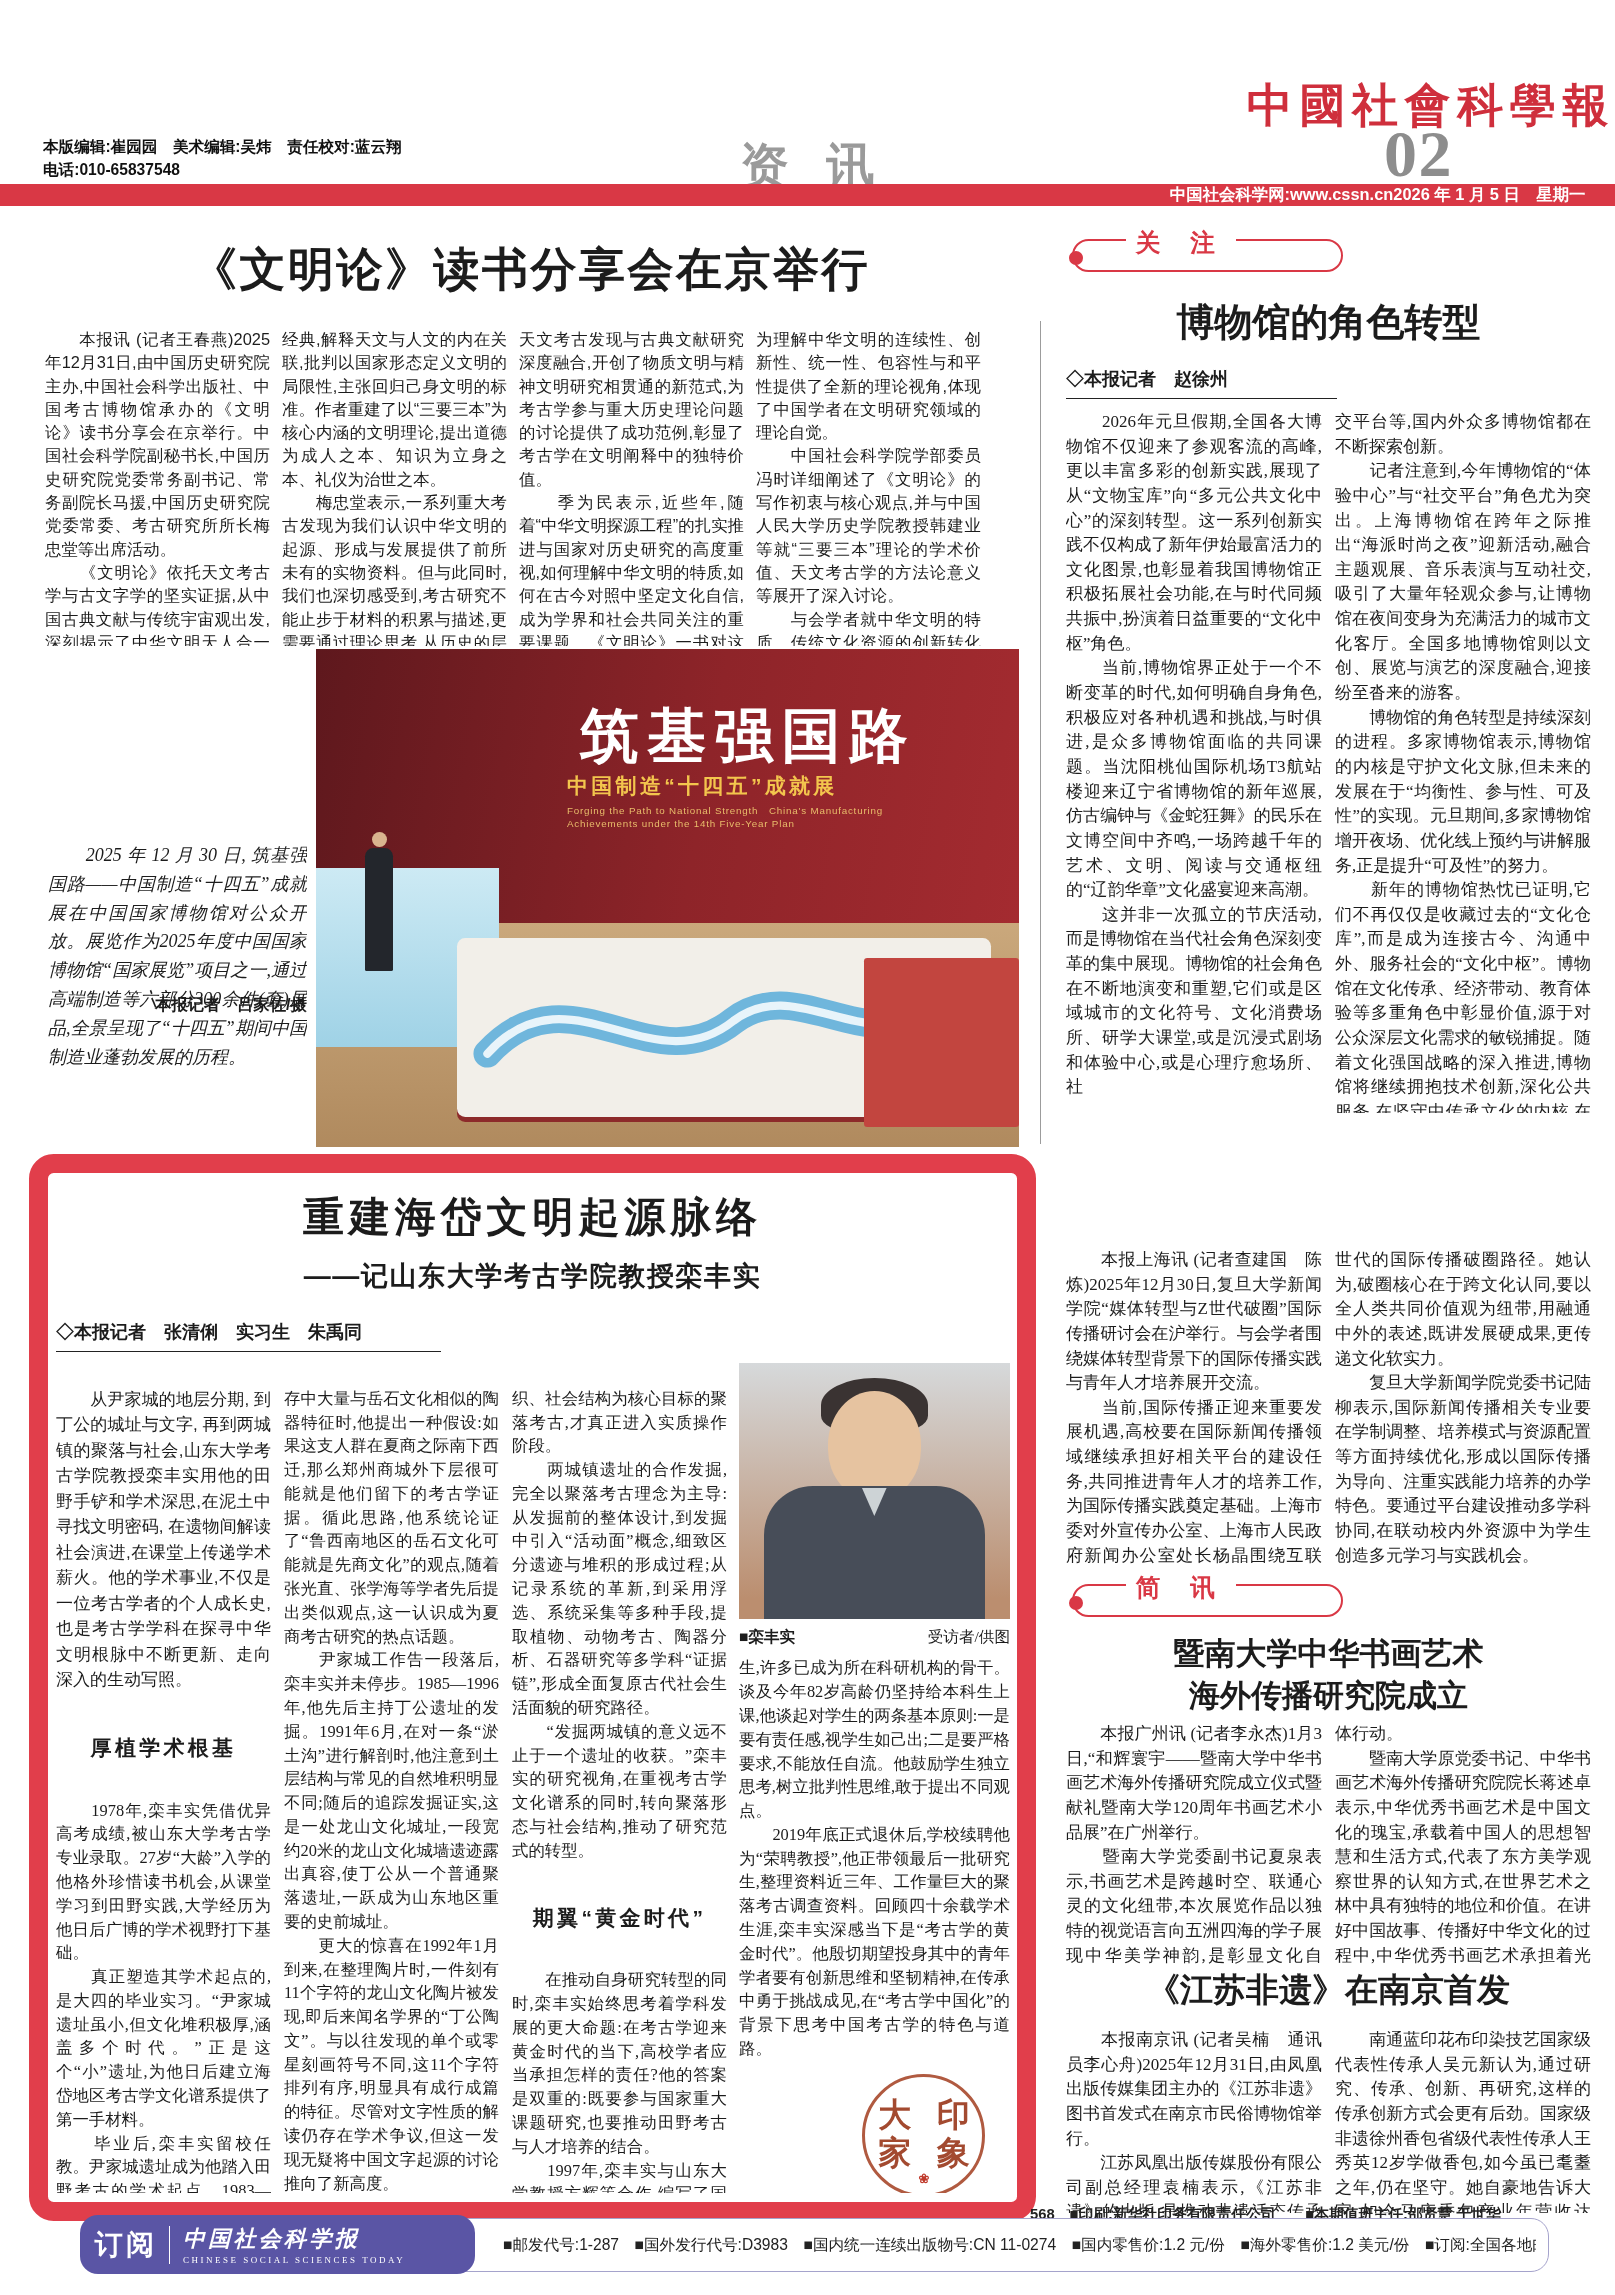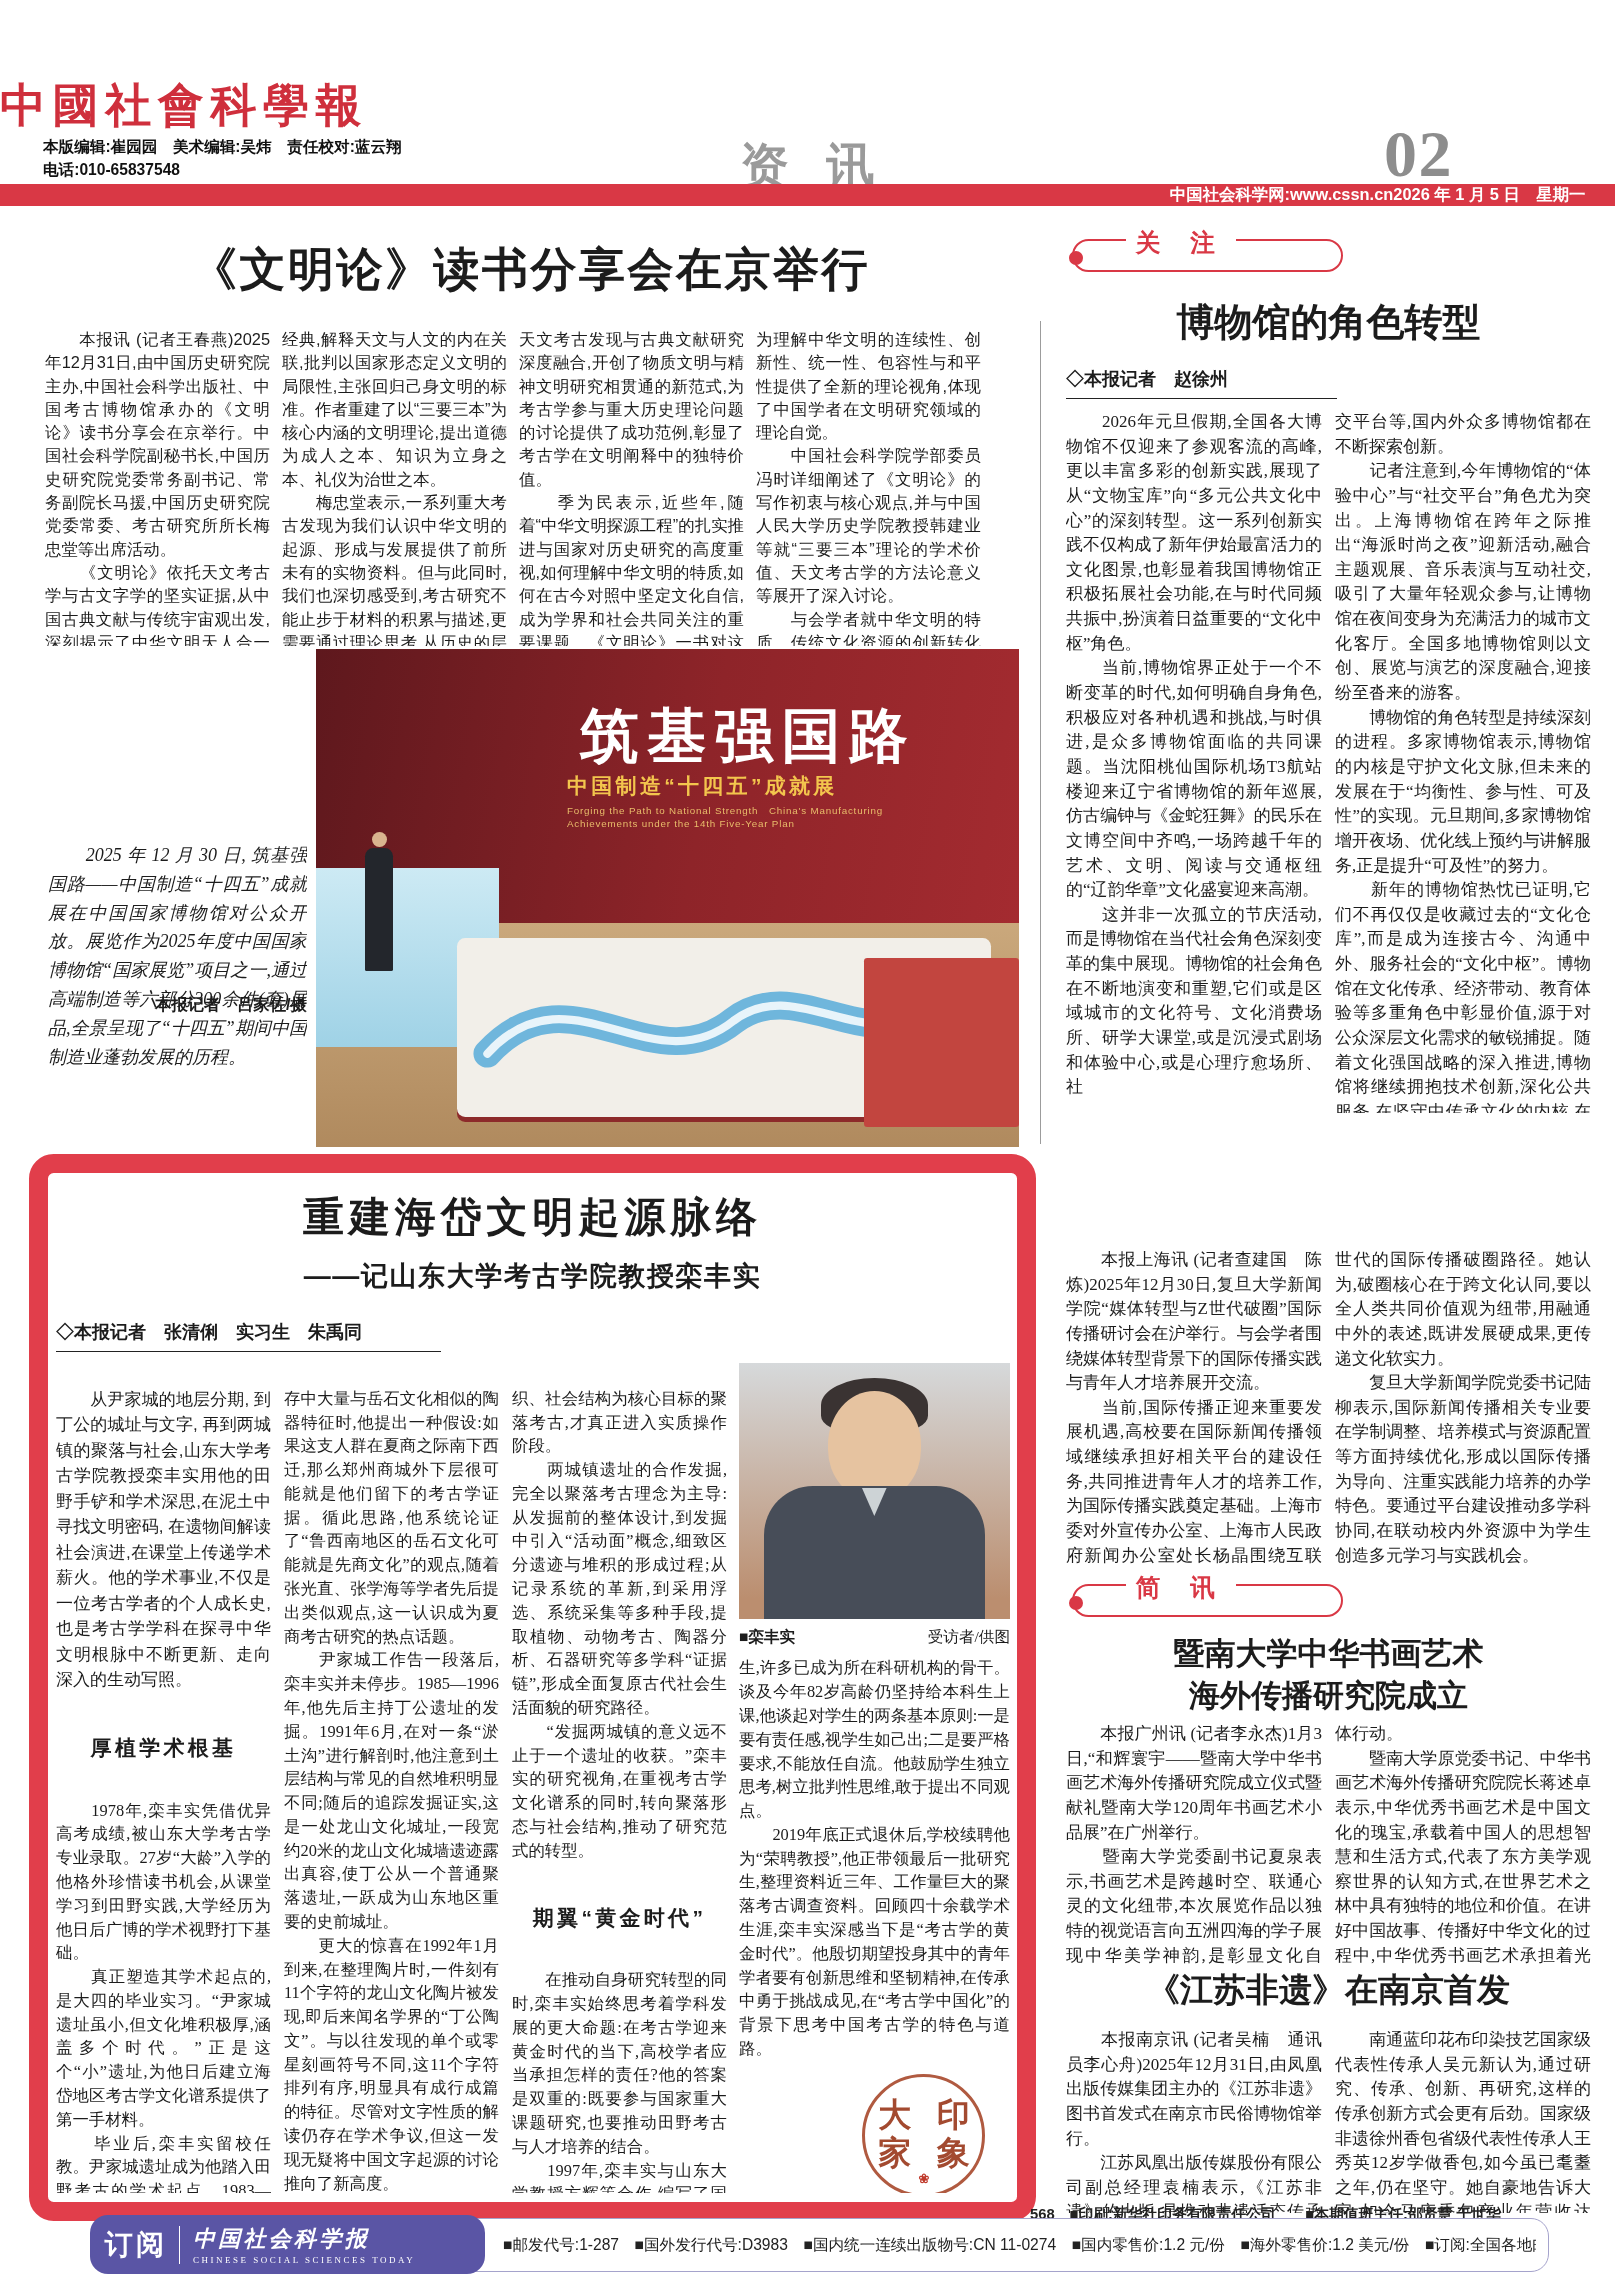--- a/index.html
+++ b/index.html
@@ -8,21 +8,21 @@
   }
   *{margin:0;padding:0;box-sizing:border-box}
   html,body{background:#e8e8e8}
   .page{position:relative;width:1615px;height:2295px;background:#fff;overflow:hidden;
         font-family:"Liberation Sans",sans-serif;color:var(--ink)}
   .abs{position:absolute}
   .jt{text-align:justify;white-space:pre-line;overflow:hidden}
 
   
   .editors{left:43px;top:136px;width:459px;font-size:15.6px;font-weight:bold;line-height:1.45;color:#111}
-  .paper-name{left:0;top:75px;width:100%;text-align:left;font-family:"Liberation Serif",serif;
+  .paper-name{left:0;top:75px;width:100%;text-align:right;font-family:"Liberation Serif",serif;
               font-weight:bold;font-size:46px;color:#cf2f3c;letter-spacing:6.6px}
   .section-name{left:0;top:134px;width:100%;text-align:center;font-size:48px;font-weight:bold;
                 color:#9a9a9a;letter-spacing:38px;text-indent:38px}
   .pageno{left:1384px;top:116px;width:164px;font-family:"Liberation Serif",serif;
           font-weight:bold;font-size:66px;color:#8d8d8d;letter-spacing:1.6px}
   .redbar{left:0;top:184px;width:1615px;height:22px;background:var(--red);color:#fff;
           display:flex;align-items:center;justify-content:flex-end;
           padding:0 29.5px 0 45px;font-size:16.4px;font-weight:bold}
 
   
@@ -77,21 +77,21 @@
   .tag-label{position:absolute;left:52px;top:-14.8px;background:#fff;padding:0 9.8px;color:var(--red);
              font-size:24.6px;font-weight:bold;letter-spacing:11.5px}
   .tag-dot{position:absolute;left:-4.9px;top:9.8px;width:14px;height:14px;border-radius:50%;background:var(--red)}
   .sb-title{left:1066px;width:525px;text-align:center;font-weight:bold}
   .sb-byline{left:1066px;width:271px;font-size:18px;font-weight:bold;border-bottom:1.6px solid #222;padding-bottom:6.6px}
   .sbcol{width:256px;font-family:"Liberation Serif",serif;font-size:17px;line-height:1.45}
 
   
   .f-toprow{left:1030px;top:2205px;width:574px;font-size:14.8px;font-weight:bold;color:#222}
   .f-rect{left:90px;top:2218px;width:1459px;height:54px;border:1.6px solid #a5a3cc;border-radius:18px;background:#fff}
-  .f-badge{left:90px;top:2215px;width:395px;height:59px;background:var(--purple);border-radius:18px;
+  .f-badge{left:80px;top:2215px;width:395px;height:59px;background:var(--purple);border-radius:18px;
            display:flex;align-items:center;color:#fff;padding:0 14.8px}
   .f-badge .dy{font-size:28px;font-weight:bold;letter-spacing:3.3px;padding-right:11.5px;border-right:1.6px solid #fff}
   .f-badge .nm{padding-left:13px;display:flex;flex-direction:column;align-items:flex-start}
   .f-badge .cn{font-family:"Liberation Serif",serif;font-style:italic;font-weight:bold;font-size:22px;letter-spacing:3.3px}
   .f-badge .en{font-family:"Liberation Serif",serif;font-size:9px;letter-spacing:2.5px;margin-top:1.6px}
   .f-items{left:503px;top:2235px;width:1033px;font-size:15.6px;color:#222;white-space:nowrap;overflow:hidden}
 </style>
 </head>
 <body>
 

